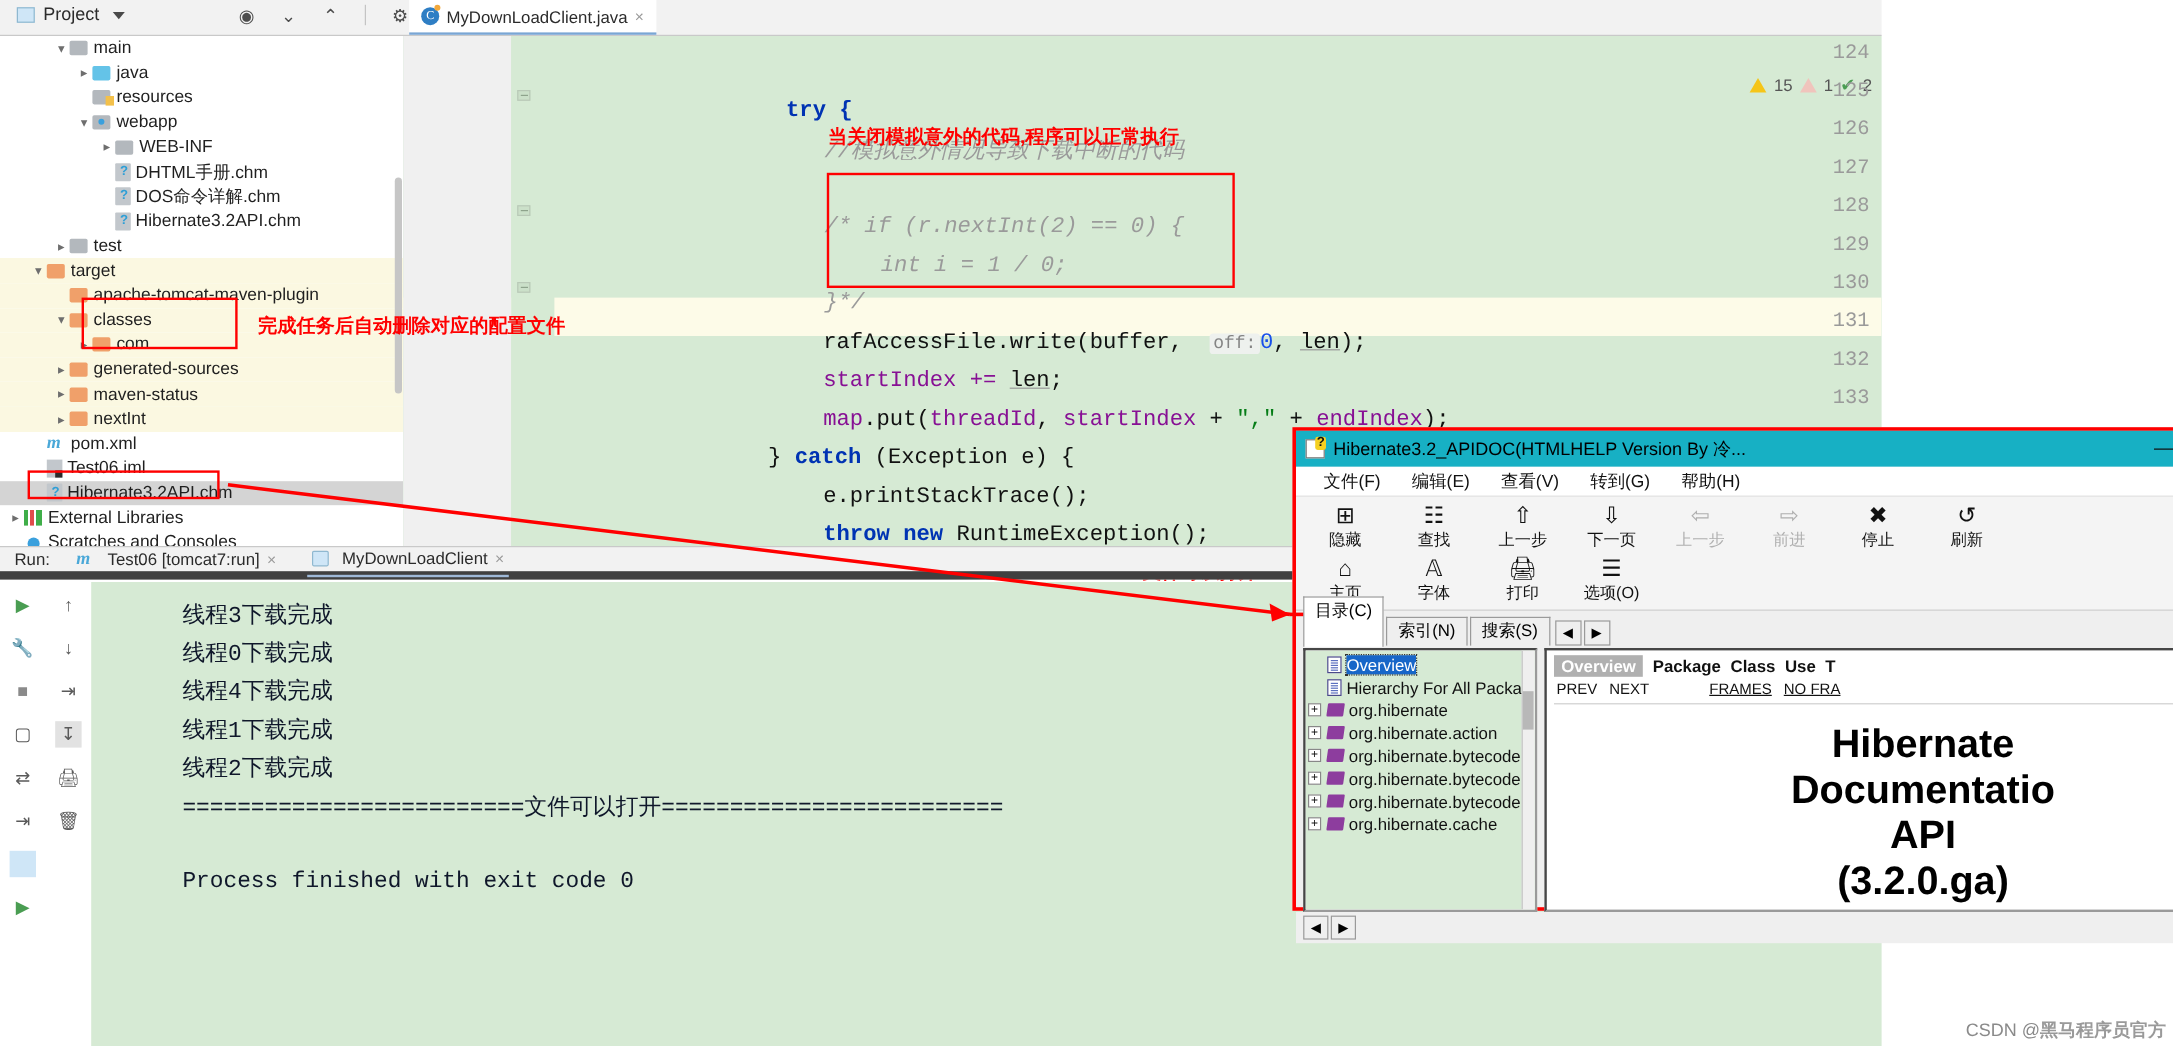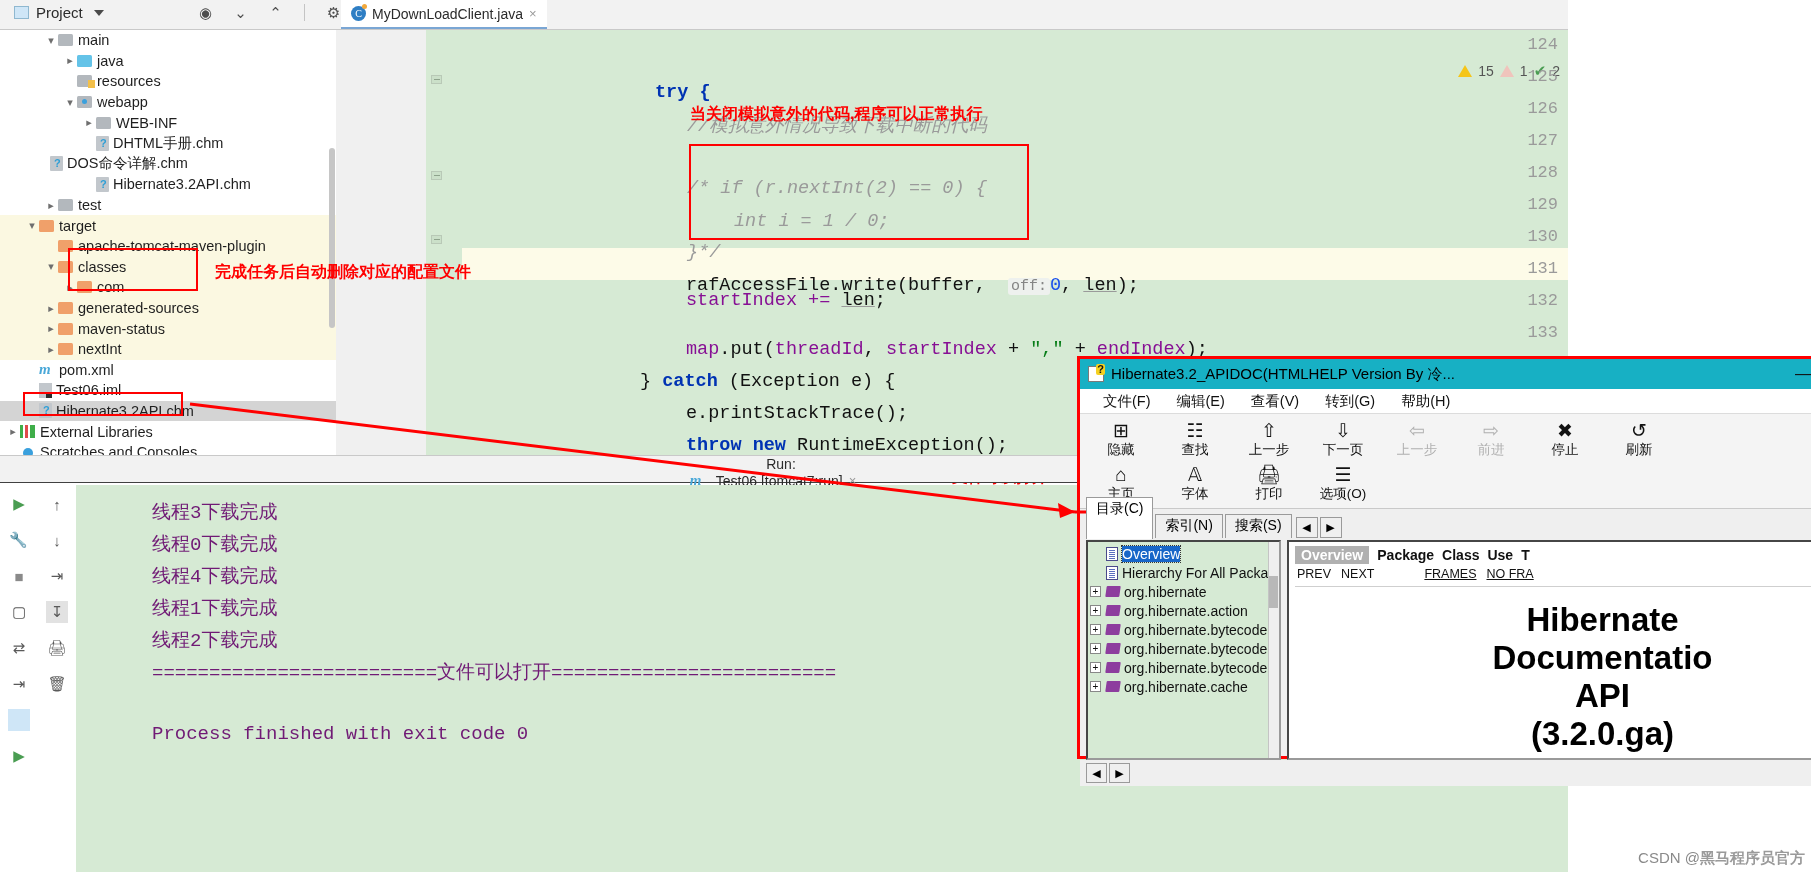--- a/index.html
+++ b/index.html
@@ -101,33 +101,33 @@
   .tri.r { border-bottom:12px solid #f0c4bc; }
   .chk { color:#4a9d52; font-size:15px; }
 
   
   .rbox { position:absolute; border:2px solid #ff0000; }
   .rtext { position:absolute; color:#ff0000; font-weight:bold; font-size:16px;
            font-family:"Liberation Sans", sans-serif; white-space:nowrap; }
 
   
   .runbar { position:absolute; left:0; top:455px; width:1568px; height:28px; background:#f2f2f2;
-            border-top:1px solid #c9c9c9; border-bottom:1px solid #404040; display:flex;
-            align-items:center; font-size:14px; color:#2b2b2b;flex-direction:column; }
+            border-top:1px solid #c9c9c9; border-bottom:7px solid #404040; display:flex;
+            align-items:center; font-size:14px; color:#2b2b2b; }
   .runlabel { margin-left:12px; margin-right:18px; }
   .rtab { display:flex; align-items:center; gap:6px; margin-right:22px; height:29px; padding:0 4px; }
   .rtab.active { border-bottom:2px solid #9fb9d8; }
   .runtools { position:absolute; left:0; top:485px; width:76px; height:387px; background:#ffffff;
               display:flex; }
   .rtcol { width:38px; display:flex; flex-direction:column; align-items:center; padding-top:8px; gap:14px;}
   .rtbtn { width:22px;height:22px; display:flex;align-items:center;justify-content:center;
            font-size:15px; color:#5a5a5a; }
   .console { position:absolute; left:76px; top:485px; width:1492px; height:387px;
              background:#d6ead4; font-family:"Liberation Mono", monospace; font-size:19px;
-             color:#701a75; overflow:hidden; }
+             color:#0f172a; overflow:hidden; }
   .cline { position:absolute; left:6px; white-space:pre; }
 
   
   .helpwrap { position:absolute; left:1077px; top:356px; width:848px; height:403px;
               border:3px solid #ff0000; background:#efefef; }
   .helptitle { height:30px; background:#17b0c4; display:flex; align-items:center;
                padding:0 4px 0 8px; color:#000; font-size:15px; }
   .hw-ico { width:16px;height:16px;margin-right:7px;background:#fff;border:1px solid #7a7a7a;
             position:relative;flex:none;}
   .hw-ico:after{content:"?";position:absolute;right:-2px;top:-3px;color:#111;background:#f5d020;
@@ -247,21 +247,21 @@
         <div class="trow" style="padding-left:82px">
           <span class="chev">▸</span>
           <span class="fico grey"></span>
           <span>WEB-INF</span>
         </div>
         <div class="trow" style="padding-left:82px">
           <span class="chev"></span>
           <span class="chmico"></span>
           <span>DHTML手册.chm</span>
         </div>
-        <div class="trow" style="padding-left:36px">
+        <div class="trow" style="padding-left:82px">
           <span class="chev"></span>
           <span class="chmico"></span>
           <span>DOS命令详解.chm</span>
         </div>
         <div class="trow" style="padding-left:82px">
           <span class="chev"></span>
           <span class="chmico"></span>
           <span>Hibernate3.2API.chm</span>
         </div>
         <div class="trow" style="padding-left:44px">
@@ -339,21 +339,21 @@
     <div class="gut2"></div>
     <div id="gutterrows"></div>
 
     <div class="code">
       <div class="cl k" style="left:193px;top:52px;">try {</div>
       <div class="cl cmt" style="left:225px;top:82px;">//模拟意外情况导致下载中断的代码</div>
       <div class="cl cmt" style="left:225px;top:148px;">/* if (r.nextInt(2) == 0) {</div>
       <div class="cl cmt" style="left:272px;top:181px;">int i = 1 / 0;</div>
       <div class="cl cmt" style="left:225px;top:212px;">}*/</div>
       <div class="cl" style="left:224px;top:245px;"><span>rafAccessFile.write(buffer,</span><span>&nbsp; </span><span class="hintbox">off:</span><span class="num">0</span><span>, </span><span class="und">len</span><span>);</span></div>
-      <div class="cl" style="left:224px;top:260px;"><span class="fld">startIndex += </span><span class="und">len</span><span>;</span></div>
+      <div class="cl" style="left:224px;top:277px;"><span class="fld">startIndex += </span><span class="und">len</span><span>;</span></div>
       <div class="cl" style="left:224px;top:309px;"><span class="fld">map</span><span>.put(</span><span class="fld">threadId</span><span>, </span><span class="fld">startIndex</span><span> + </span><span class="str">","</span><span> + </span><span class="fld">endIndex</span><span>);</span></div>
       <div class="cl" style="left:178px;top:341px;"><span>} </span><span class="k">catch</span><span> (Exception e) {</span></div>
       <div class="cl" style="left:224px;top:373px;">e.printStackTrace();</div>
       <div class="cl" style="left:224px;top:405px;"><span class="k">throw</span><span> </span><span class="k">new</span><span> RuntimeException();</span></div>
 
     </div>
 
     <div class="warns">
       <span class="tri y"></span>
       <span>15</span>

